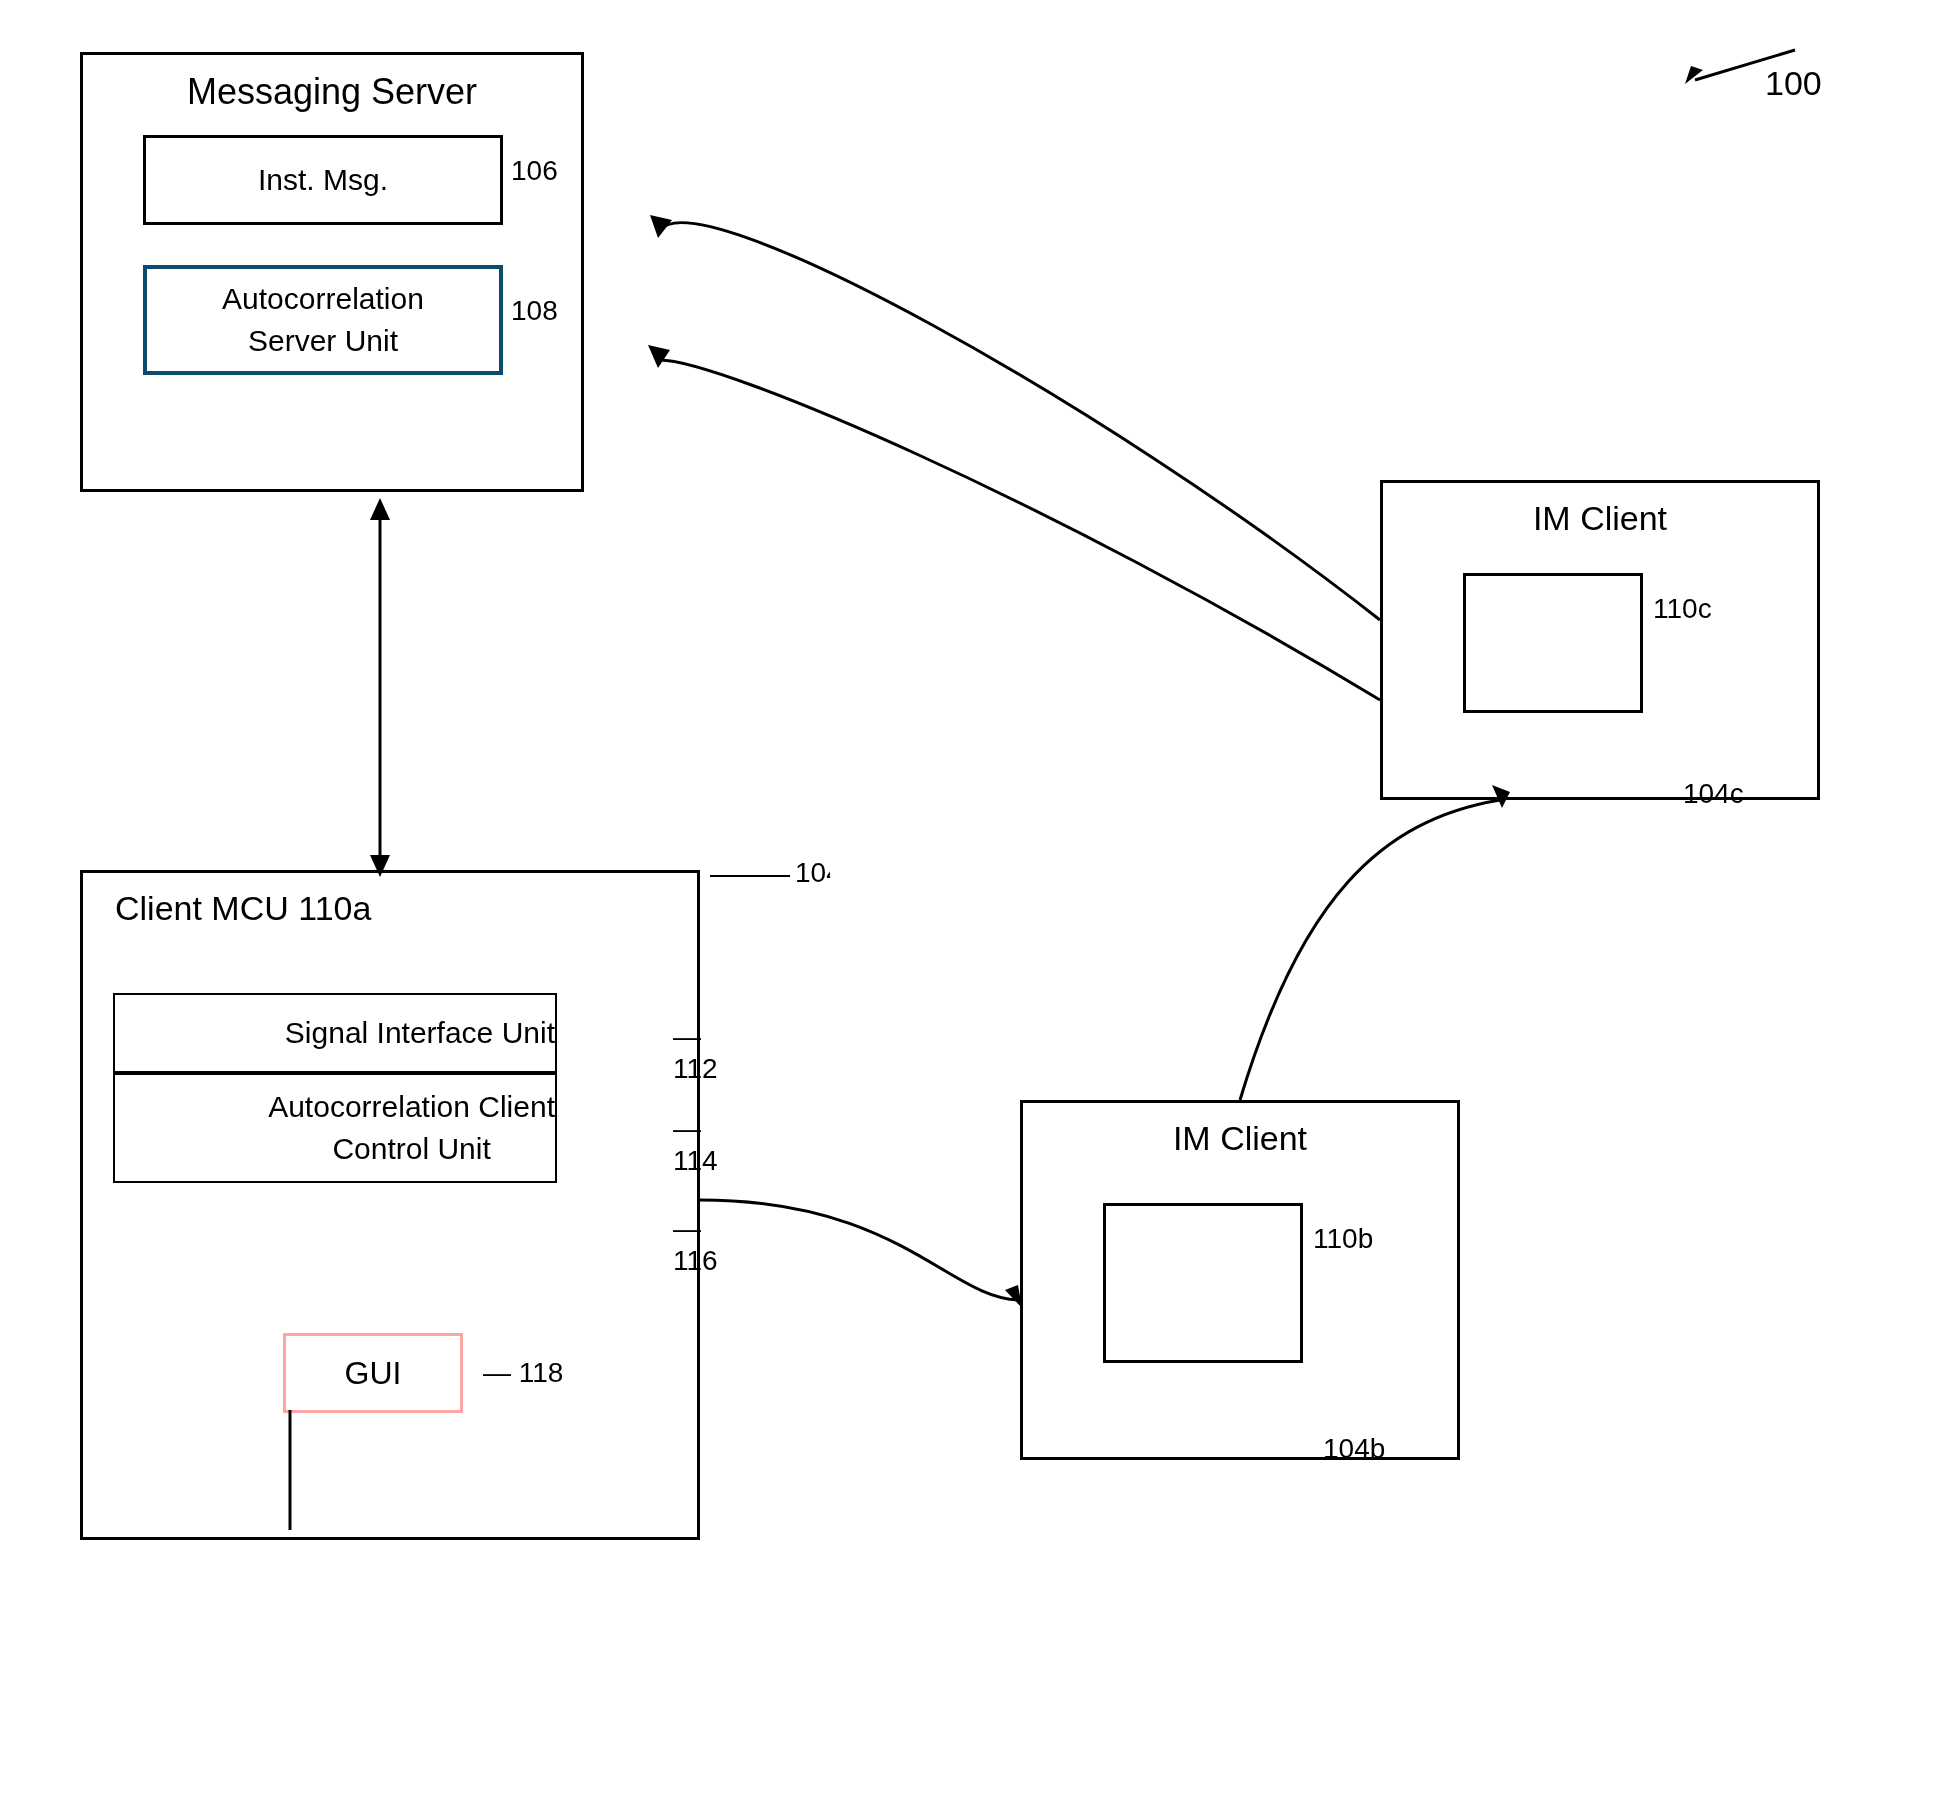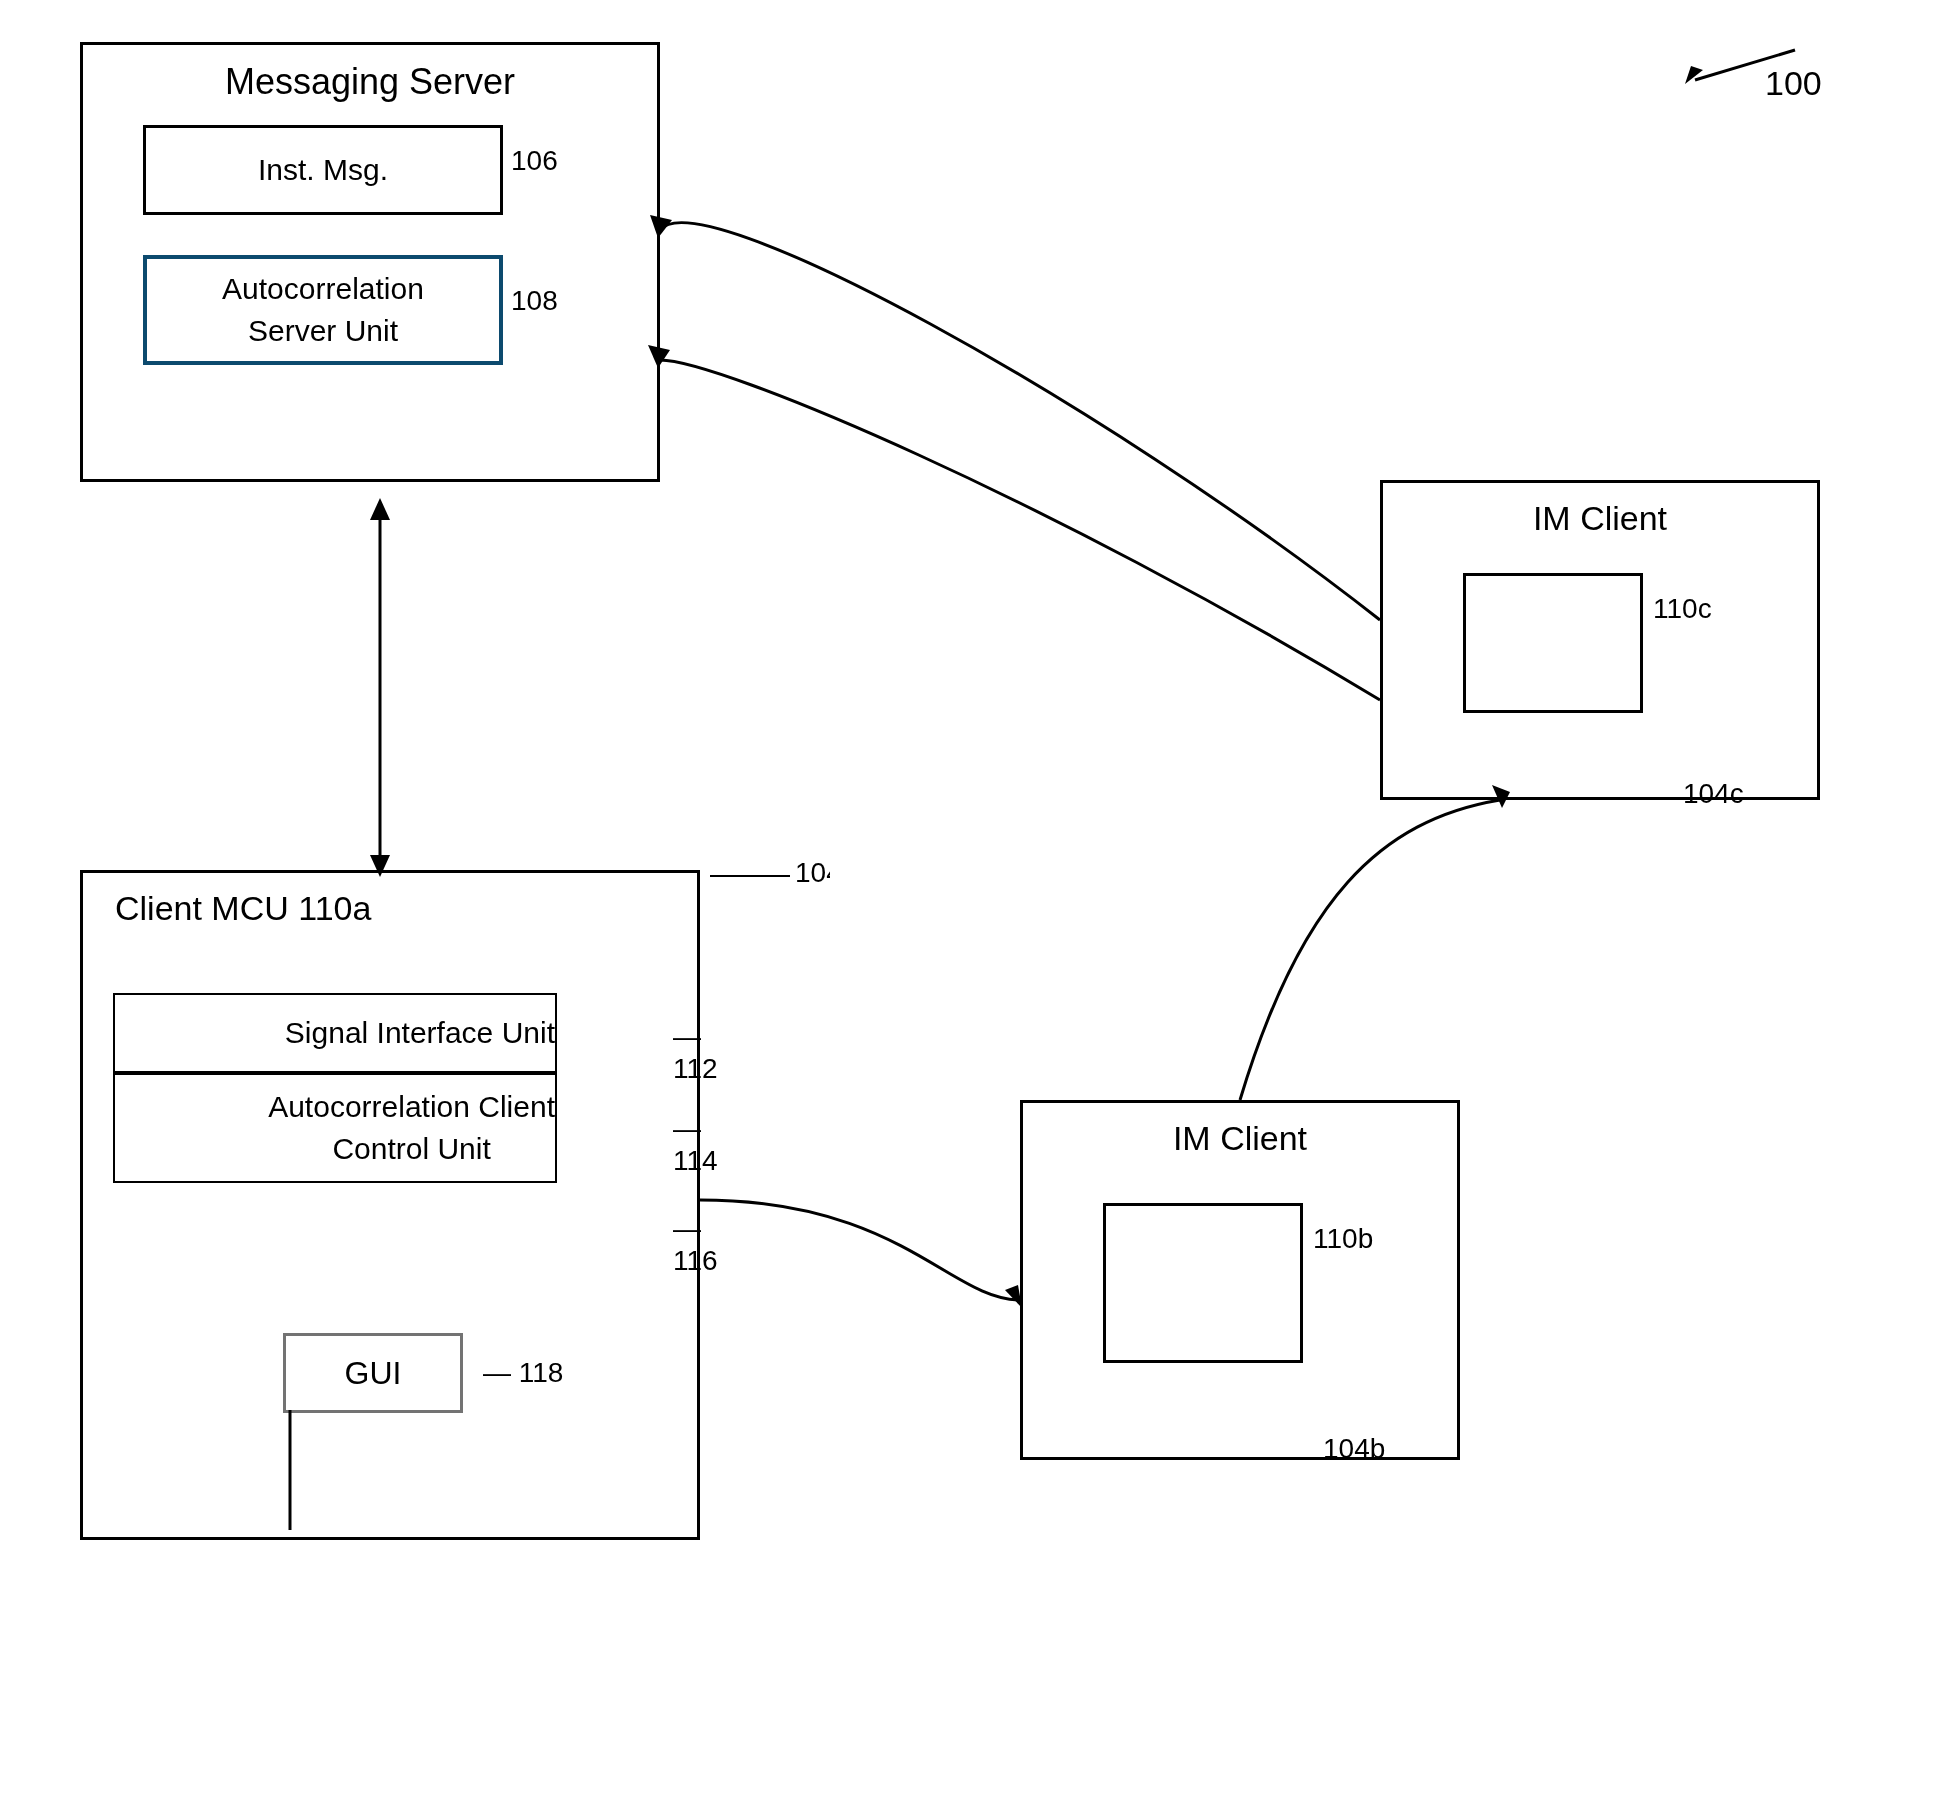--- a/index.html
+++ b/index.html
@@ -21,22 +21,22 @@
     
     .box {
       position: absolute;
       border: 3px solid #000;
       background: #fff;
     }
 
     
     #messaging-server {
       left: 80px;
-      top: 42px;
-      width: 580px;
+      top: 52px;
+      width: 504px;
       height: 440px;
       border: 3px solid #000;
     }
 
     #messaging-server-title {
       font-size: 36px;
       text-align: center;
       padding: 16px 0 10px 0;
     }
 
@@ -109,21 +109,21 @@
       height: 80px;
     }
 
     
     #gui-box {
       position: absolute;
       left: 200px;
       top: 460px;
       width: 180px;
       height: 80px;
-      border: 3px solid #737373;
+      border: 3px solid #fca5a5;
       display: flex;
       align-items: center;
       justify-content: center;
       font-size: 32px;
     }
 
     
     #im-client-b {
       left: 1020px;
       top: 1100px;

